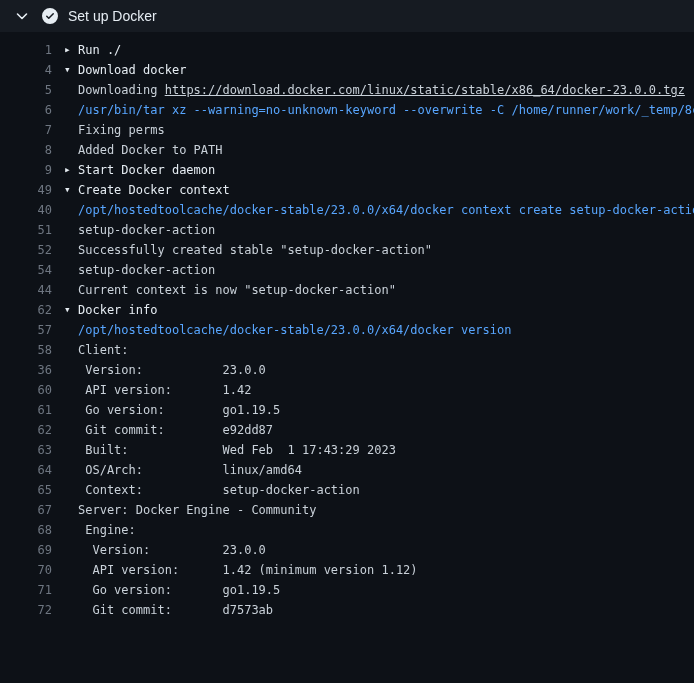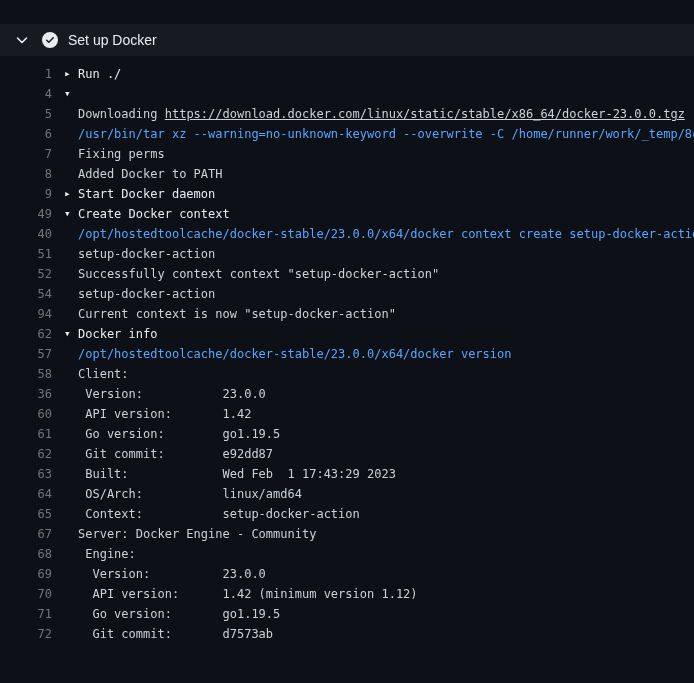--- a/index.html
+++ b/index.html
@@ -3,21 +3,21 @@
 <meta charset="utf-8">
 <style>
   * { box-sizing: border-box; }
   html, body {
     margin: 0; padding: 0;
     width: 694px; height: 683px;
     background: #0d1117;
     overflow: hidden;
   }
   .step-header {
-    margin-top: 24px;
+    margin-top: 0;
     height: 32px;
     background: #161b22;
     display: flex;
     align-items: center;
     padding: 0 14px;
     cursor: pointer;
   }
   .chev {
     width: 16px; height: 16px;
     display: flex; align-items: center; justify-content: center;
@@ -83,32 +83,32 @@
   <span class="check">
     <svg width="16" height="16" viewBox="0 0 16 16" aria-hidden="true">
       <path fill="#e6edf3" d="M8 16A8 8 0 1 1 8 0a8 8 0 0 1 0 16zm3.78-9.72a.751.751 0 0 0-1.06-1.06L6.75 9.19 5.28 7.72a.751.751 0 0 0-1.06 1.06l2 2a.75.75 0 0 0 1.06 0l4.5-4.5z"></path>
     </svg>
   </span>
   <span class="step-title">Set up Docker</span>
 </div>
 
 <div class="log" id="log">
     <div class="row group-collapsed"><span class="num">1</span><span class="arrow">▸</span><span class="txt">Run ./</span></div>
-    <div class="row group-expanded"><span class="num">4</span><span class="arrow">▾</span></div>
+    <div class="row group-expanded"><span class="num">4</span><span class="arrow">▾</span><span class="txt">Download docker</span></div>
     <div class="row link"><span class="num">5</span><span class="arrow"></span><span class="txt"><span>Downloading </span><a class="loglink">https://download.docker.com/linux/static/stable/x86_64/docker-23.0.0.tgz</a></span></div>
     <div class="row command"><span class="num">6</span><span class="arrow"></span><span class="txt">/usr/bin/tar xz --warning=no-unknown-keyword --overwrite -C /home/runner/work/_temp/8c9</span></div>
     <div class="row text"><span class="num">7</span><span class="arrow"></span><span class="txt">Fixing perms</span></div>
     <div class="row text"><span class="num">8</span><span class="arrow"></span><span class="txt">Added Docker to PATH</span></div>
     <div class="row group-collapsed"><span class="num">9</span><span class="arrow">▸</span><span class="txt">Start Docker daemon</span></div>
     <div class="row group-expanded"><span class="num">49</span><span class="arrow">▾</span><span class="txt">Create Docker context</span></div>
     <div class="row command"><span class="num">40</span><span class="arrow"></span><span class="txt">/opt/hostedtoolcache/docker-stable/23.0.0/x64/docker context create setup-docker-action</span></div>
     <div class="row text"><span class="num">51</span><span class="arrow"></span><span class="txt">setup-docker-action</span></div>
-    <div class="row text"><span class="num">52</span><span class="arrow"></span><span class="txt">Successfully context context "setup-docker-action"</span></div>
+    <div class="row text"><span class="num">52</span><span class="arrow"></span><span class="txt">Successfully created stable "setup-docker-action"</span></div>
     <div class="row text"><span class="num">54</span><span class="arrow"></span><span class="txt">setup-docker-action</span></div>
-    <div class="row text"><span class="num">94</span><span class="arrow"></span><span class="txt">Current context is now "setup-docker-action"</span></div>
+    <div class="row text"><span class="num">44</span><span class="arrow"></span><span class="txt">Current context is now "setup-docker-action"</span></div>
     <div class="row group-expanded"><span class="num">62</span><span class="arrow">▾</span><span class="txt">Docker info</span></div>
     <div class="row command"><span class="num">57</span><span class="arrow"></span><span class="txt">/opt/hostedtoolcache/docker-stable/23.0.0/x64/docker version</span></div>
     <div class="row text"><span class="num">58</span><span class="arrow"></span><span class="txt">Client:</span></div>
     <div class="row text"><span class="num">36</span><span class="arrow"></span><span class="txt"> Version:           23.0.0</span></div>
     <div class="row text"><span class="num">60</span><span class="arrow"></span><span class="txt"> API version:       1.42</span></div>
     <div class="row text"><span class="num">61</span><span class="arrow"></span><span class="txt"> Go version:        go1.19.5</span></div>
     <div class="row text"><span class="num">62</span><span class="arrow"></span><span class="txt"> Git commit:        e92dd87</span></div>
     <div class="row text"><span class="num">63</span><span class="arrow"></span><span class="txt"> Built:             Wed Feb  1 17:43:29 2023</span></div>
     <div class="row text"><span class="num">64</span><span class="arrow"></span><span class="txt"> OS/Arch:           linux/amd64</span></div>
     <div class="row text"><span class="num">65</span><span class="arrow"></span><span class="txt"> Context:           setup-docker-action</span></div>

